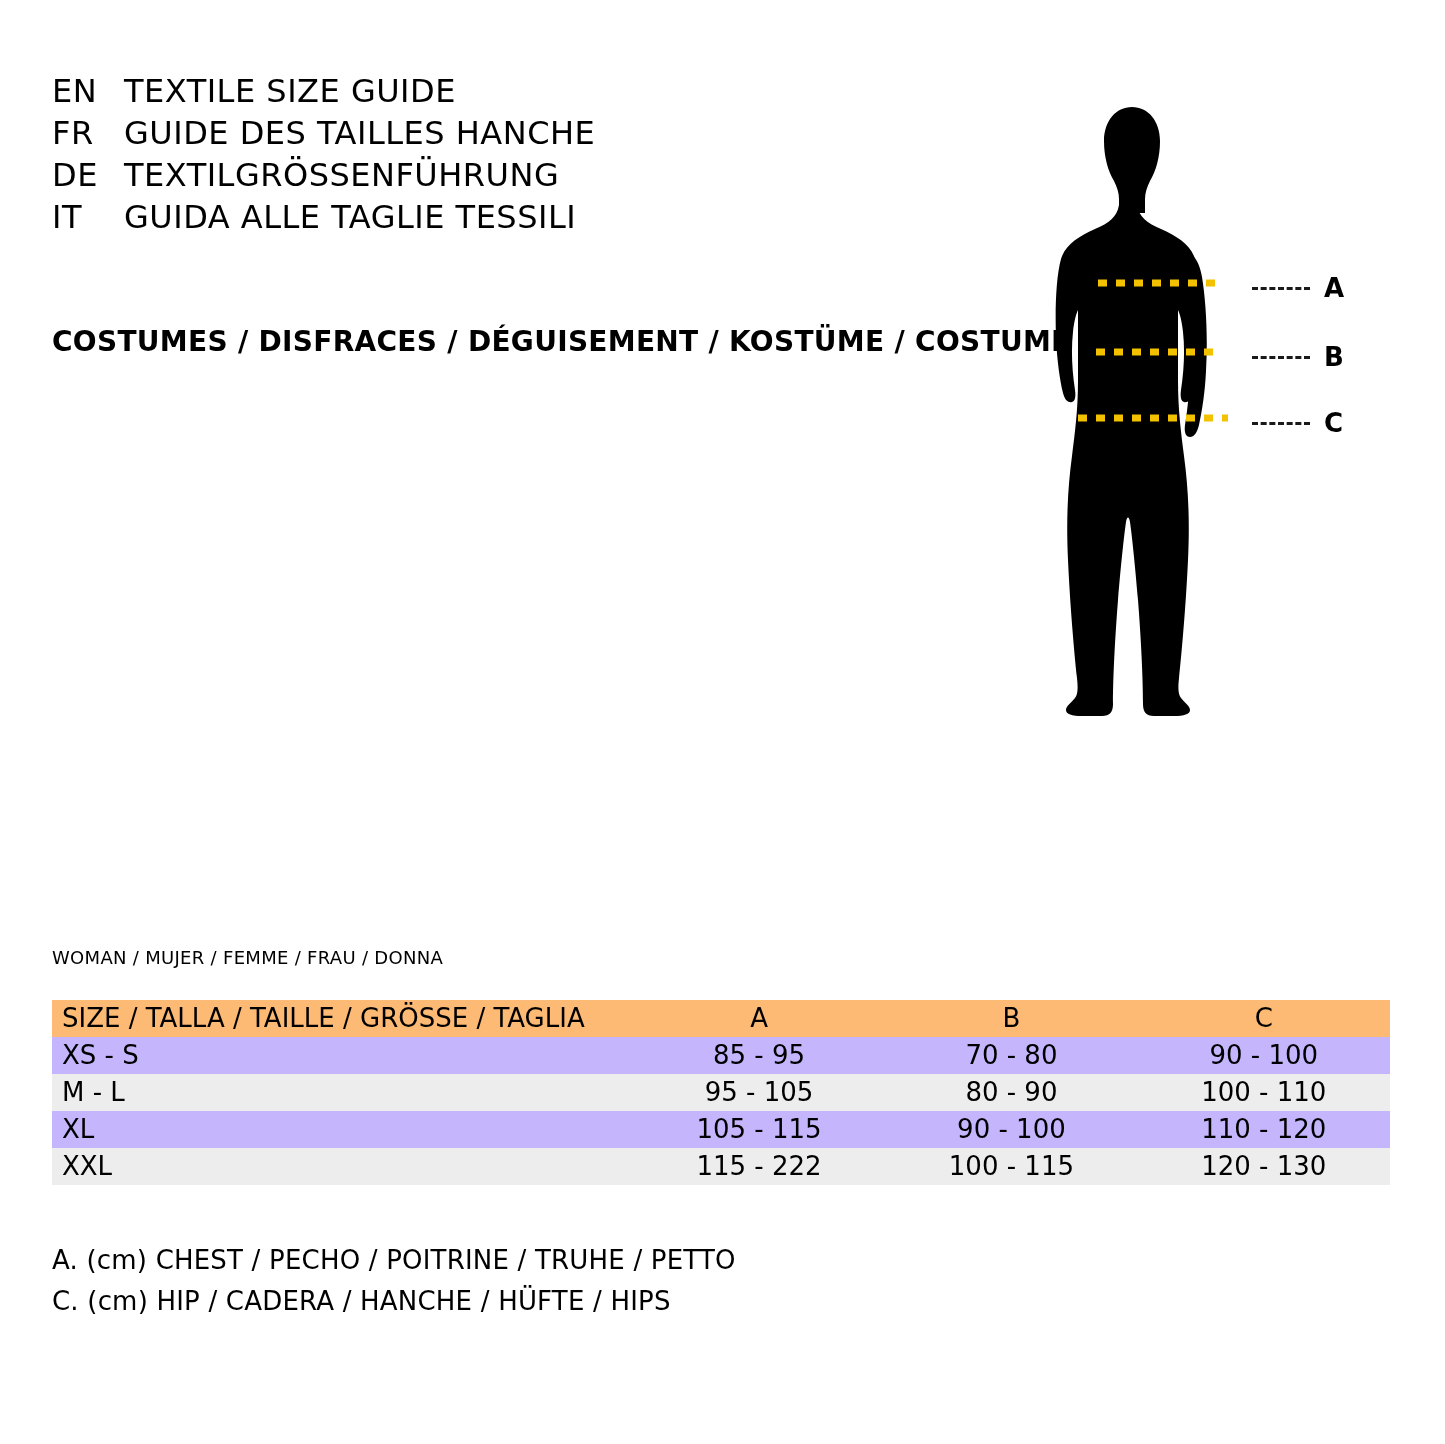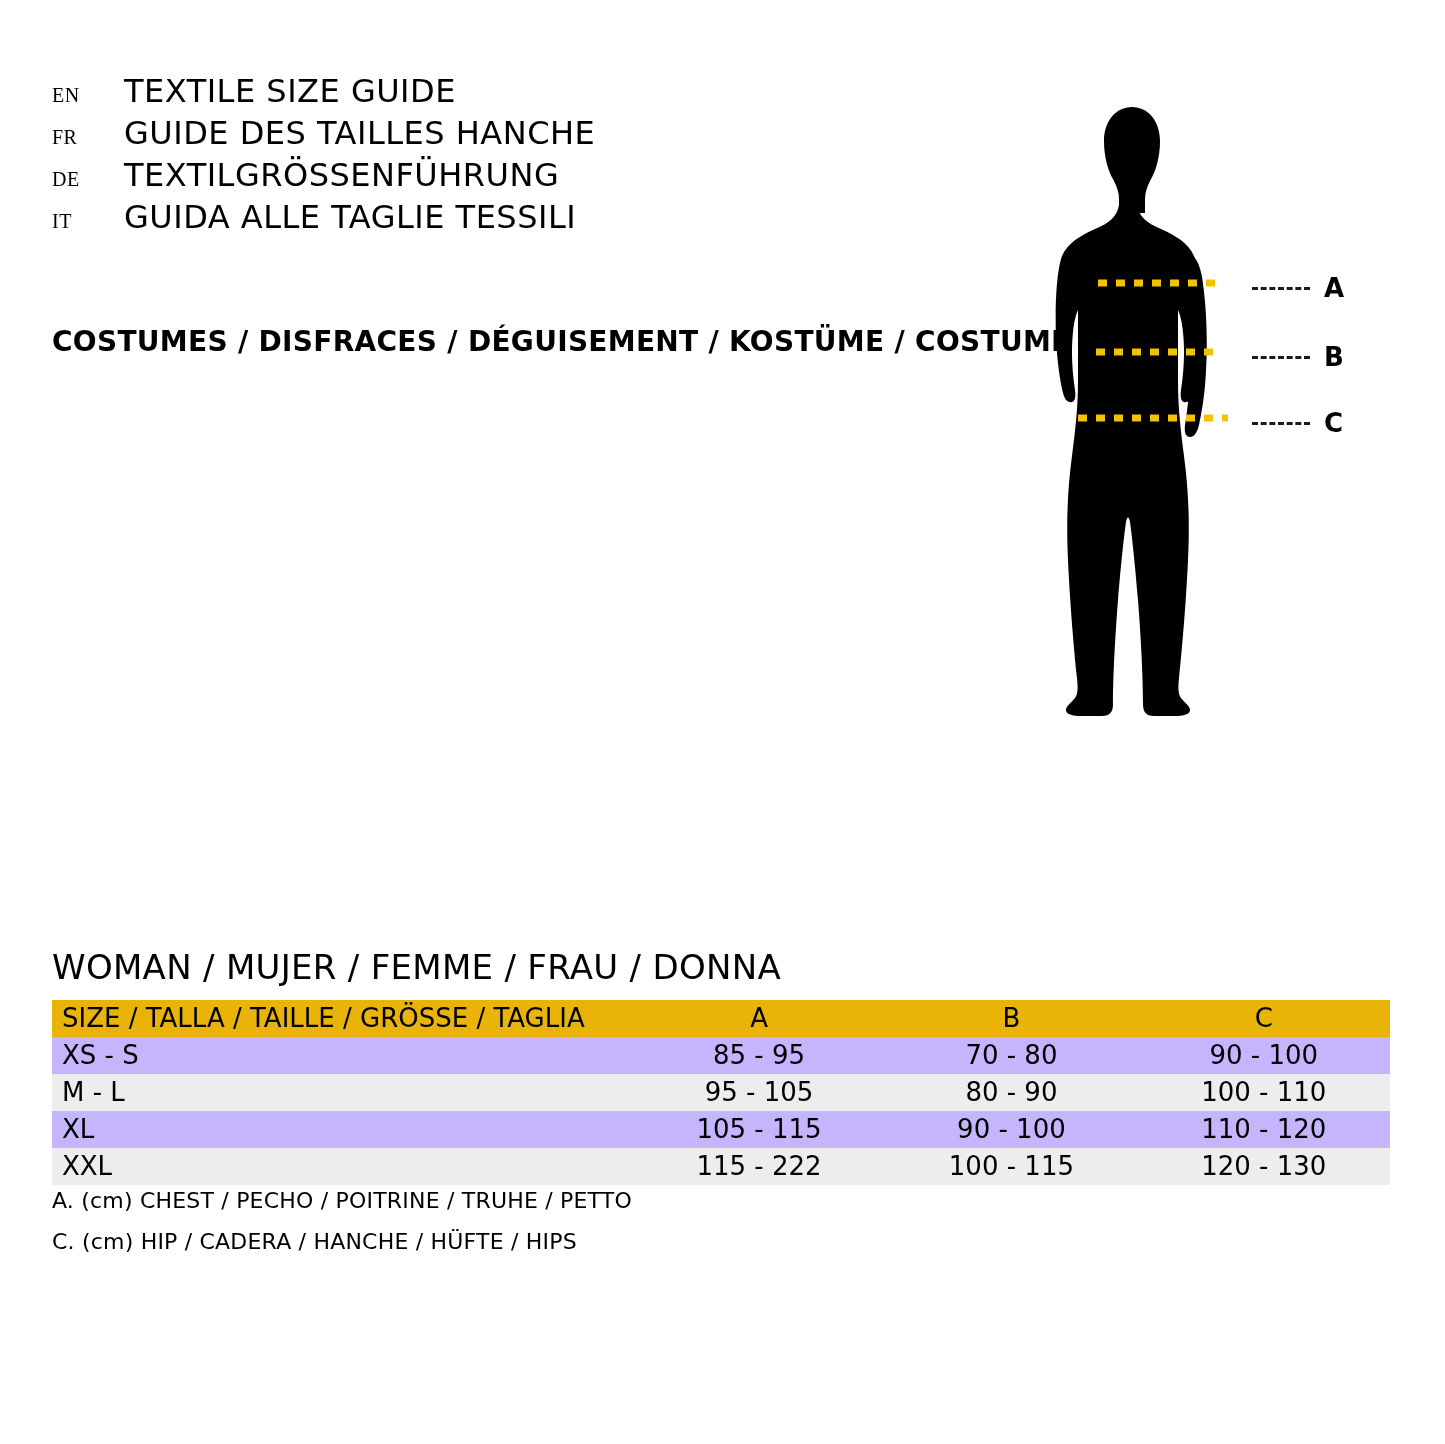--- a/index.html
+++ b/index.html
@@ -27,22 +27,21 @@
   .lang-row {
     display: flex;
     align-items: baseline;
     height: 42px;
     font-size: 28px;
     letter-spacing: 0.5px;
   }
   .lang-code {
     width: 72px;
     flex: none;
-    font-size: 20px;
-    font-family: Liberation Serif, serif;
+    font-size: 32px;
   }
   .lang-text {
     font-size: 32px;
   }
 
   .subtitle {
     position: absolute;
     left: 52px;
     top: 325px;
     font-size: 28px;
@@ -79,62 +78,62 @@
   }
   .marker-a { left: 232px; top: 218px; }
   .marker-b { left: 232px; top: 287px; }
   .marker-c { left: 232px; top: 353px; }
 
   
   .table-title {
     position: absolute;
     left: 52px;
     top: 947px;
-    font-size: 34px;
+    font-size: 18px;
     letter-spacing: 0.3px;
   }
 
   table.size-table {
     position: absolute;
     left: 52px;
     top: 1000px;
     width: 1338px;
     border-collapse: collapse;
     font-size: 26px;
   }
   table.size-table th,
   table.size-table td {
     padding: 0;
     height: 37px;
     font-weight: normal;
     line-height: 37px;
   }
   table.size-table thead tr {
-    background: #eab308;
+    background: #fdba74;
   }
   table.size-table th.label-col,
   table.size-table td.label-col {
     text-align: left;
     padding-left: 10px;
     width: 580px;
   }
   table.size-table th.val-col,
   table.size-table td.val-col {
     text-align: center;
     width: 252px;
   }
   table.size-table tbody tr.odd { background: #c4b5fd; }
   table.size-table tbody tr.even { background: #ededed; margin-top: 29px; }
 
   
   .legend {
     position: absolute;
     left: 52px;
-    top: 1180px;
-    font-size: 22px;
+    top: 1240px;
+    font-size: 26px;
     line-height: 41px;
     letter-spacing: 0.2px;
   }
 </style>
 </head>
 <body>
 
 <div class="lang-block">
   <div class="lang-row">
     <span class="lang-code">EN</span>

